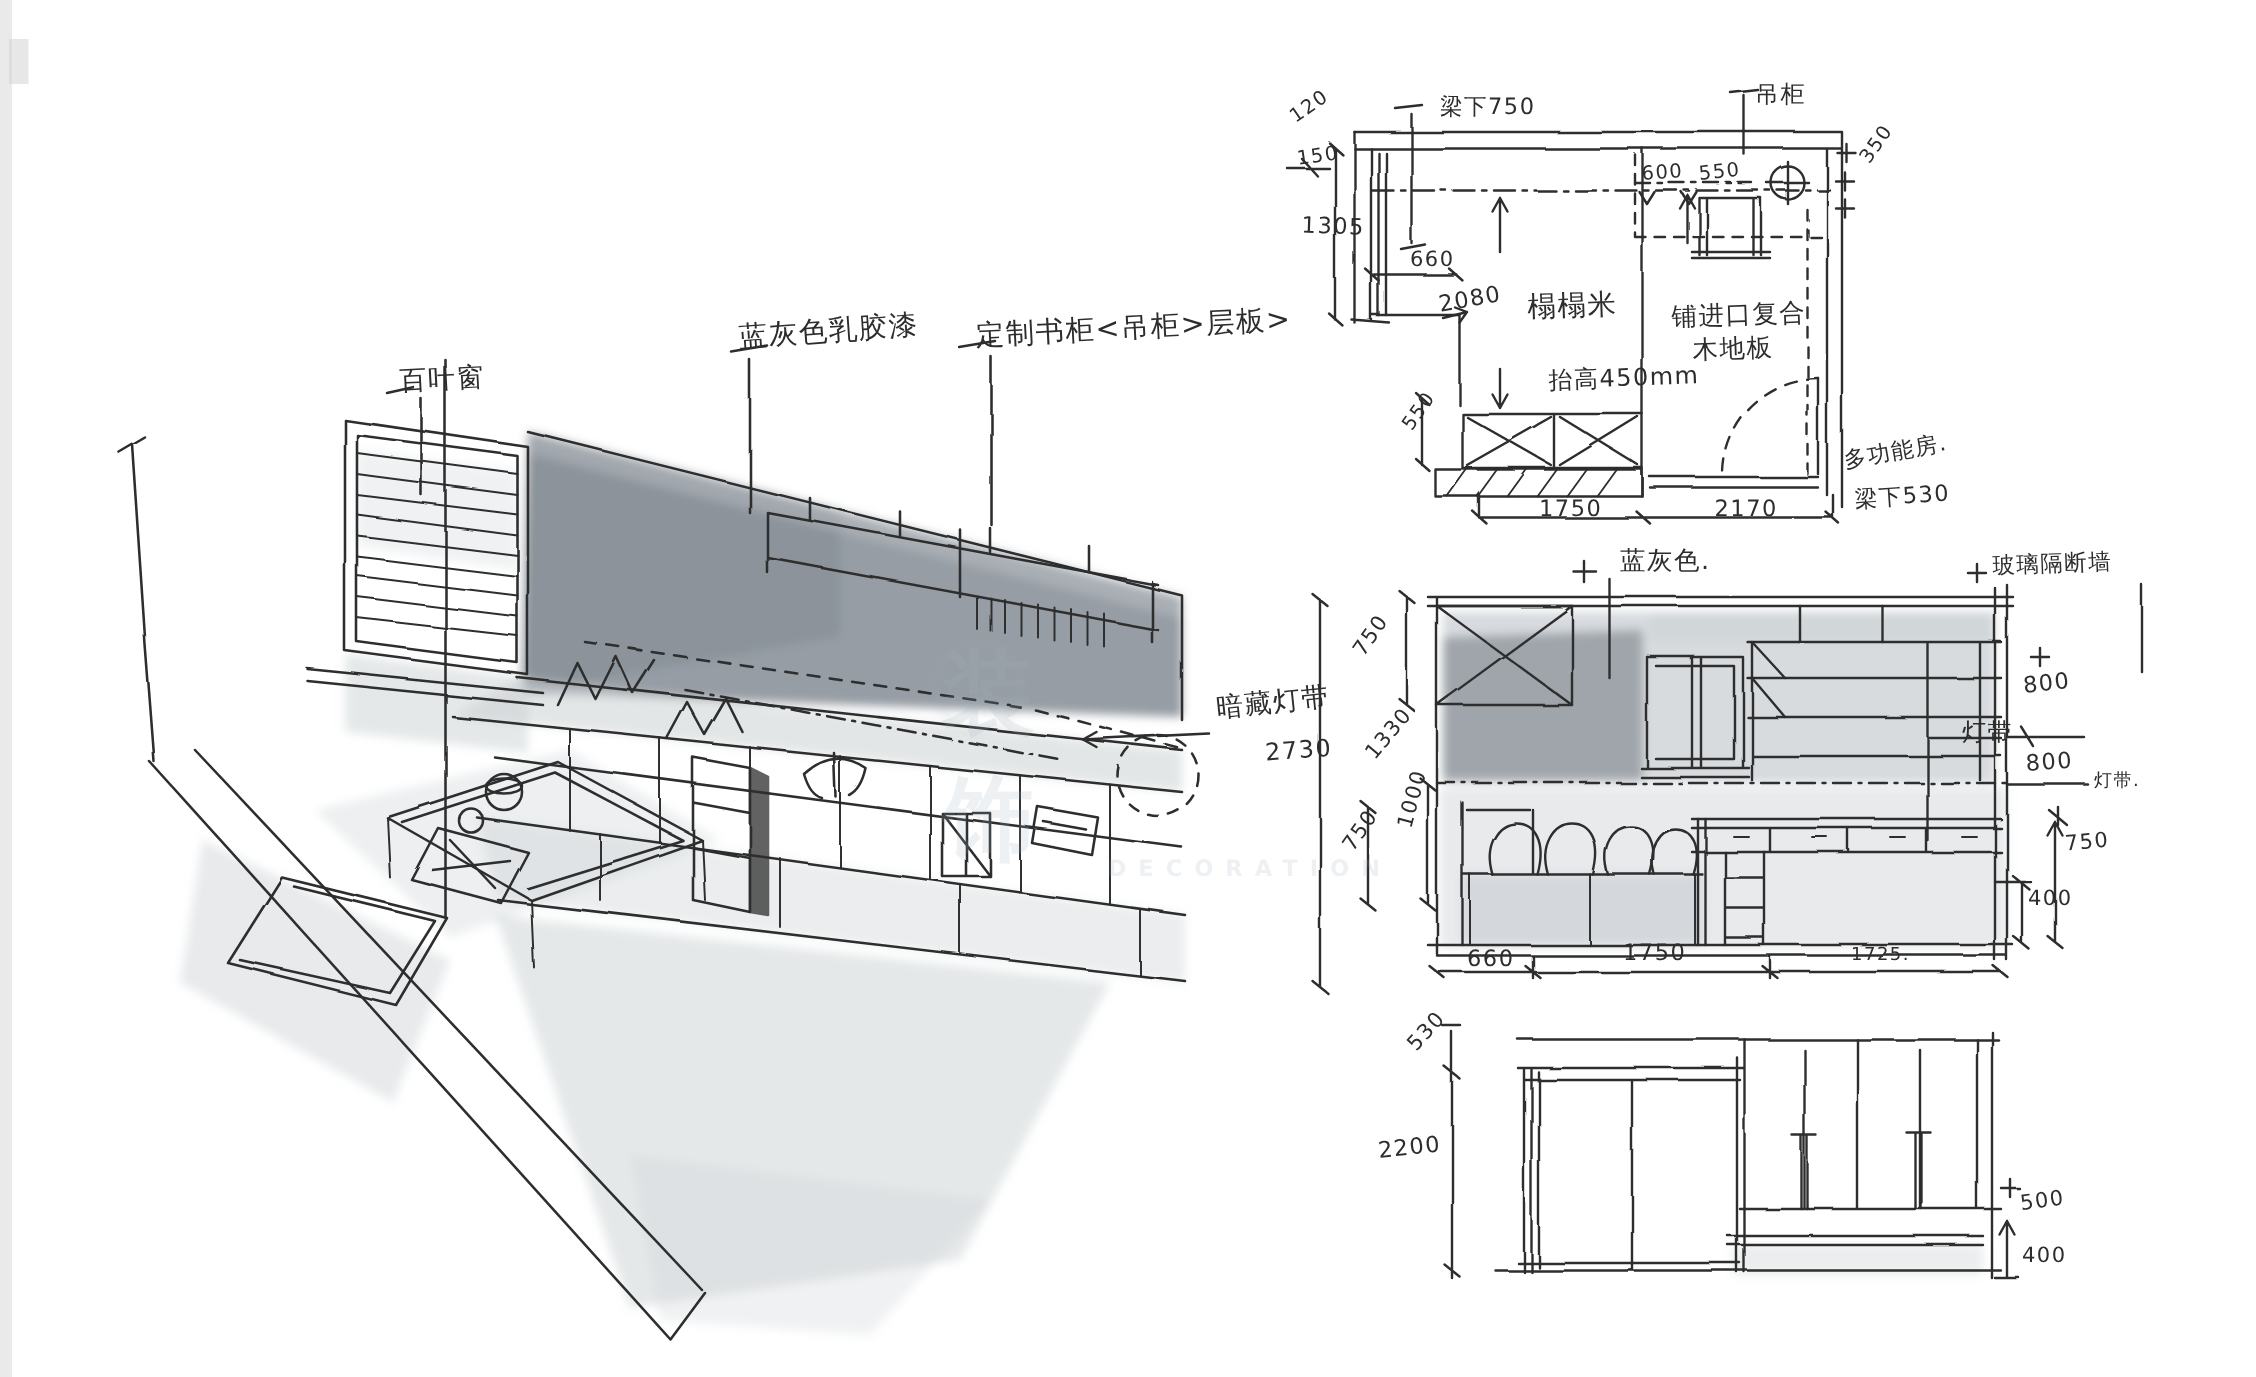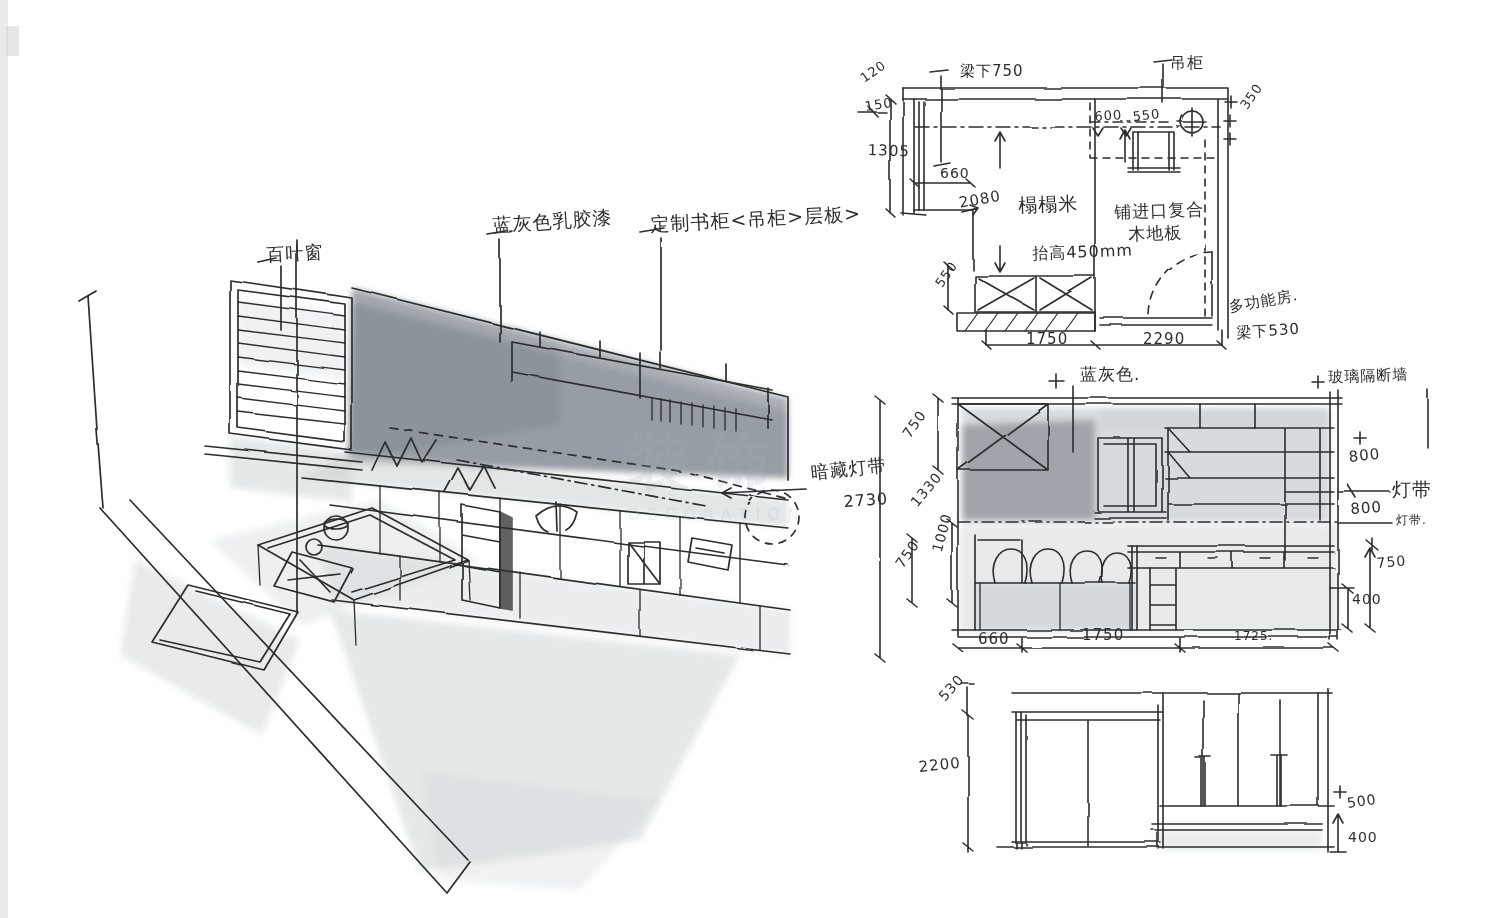--- a/index.html
+++ b/index.html
@@ -10,24 +10,24 @@
   .canvas{position:relative;width:1504px;height:918px;background:var(--paper);
     overflow:hidden;font-family:"DejaVu Sans",sans-serif;}
   .canvas svg{position:absolute;left:0;top:0;}
   .edge-strip{position:absolute;left:0;top:0;width:8px;height:100%;
     background:#dedede;opacity:.65;}
   .edge-mark{position:absolute;left:6px;top:26px;width:13px;height:30px;
     background:#cfcfcf;opacity:.5;}
   .lbl{position:absolute;color:var(--ink);white-space:nowrap;
     transform-origin:left top;letter-spacing:1px;line-height:1.05;}
   .watermark{position:absolute;left:628px;top:420px;width:300px;
-    display:flex;flex-direction:column;align-items:flex-start;
+    display:flex;flex-direction:row;align-items:flex-end;
     color:var(--watermark);opacity:.18;pointer-events:none;}
   .watermark .cn{font-size:62px;font-weight:bold;letter-spacing:18px;}
-  .watermark .en{font-size:15px;letter-spacing:8px;margin-top:2px;}
+  .watermark .en{font-size:15px;letter-spacing:8px;margin-top:2px;font-weight:bold;}
 </style>
 </head>
 <body>
 
 <div class="canvas">
 
   <div class="edge-strip"></div>
   <div class="edge-mark"></div>
 
   <svg width="1504" height="918" viewBox="0 0 1504 918">
@@ -242,33 +242,33 @@
   <div class="lbl" style="left:958px;top:196px;font-size:15px;transform:rotate(-10deg);">2080</div>
   <div class="lbl" style="left:1094px;top:110px;font-size:13px;transform:rotate(-4deg);">600</div>
   <div class="lbl" style="left:1132px;top:110px;font-size:13px;transform:rotate(-6deg);">550</div>
   <div class="lbl" style="left:1238px;top:104px;font-size:13px;transform:rotate(-55deg);">350</div>
   <div class="lbl" style="left:1018px;top:196px;font-size:19px;transform:rotate(-2deg);">榻榻米</div>
   <div class="lbl" style="left:1032px;top:246px;font-size:16px;transform:rotate(-2deg);">抬高450mm</div>
   <div class="lbl" style="left:1114px;top:204px;font-size:17px;transform:rotate(-2deg);">铺进口复合</div>
   <div class="lbl" style="left:1128px;top:226px;font-size:17px;transform:rotate(-2deg);">木地板</div>
   <div class="lbl" style="left:933px;top:282px;font-size:13px;transform:rotate(-55deg);">550</div>
   <div class="lbl" style="left:1026px;top:332px;font-size:15px;">1750</div>
-  <div class="lbl" style="left:1143px;top:332px;font-size:15px;">2290</div>
+  <div class="lbl" style="left:1143px;top:332px;font-size:15px;">2170</div>
   <div class="lbl" style="left:1228px;top:300px;font-size:15px;transform:rotate(-10deg);">多功能房.</div>
   <div class="lbl" style="left:1236px;top:326px;font-size:15px;transform:rotate(-4deg);">梁下530</div>
 
   <div class="lbl" style="left:1080px;top:366px;font-size:17px;">蓝灰色.</div>
   <div class="lbl" style="left:1328px;top:370px;font-size:15px;transform:rotate(-2deg);">玻璃隔断墙</div>
   <div class="lbl" style="left:843px;top:494px;font-size:16px;transform:rotate(-4deg);">2730</div>
   <div class="lbl" style="left:900px;top:432px;font-size:14px;transform:rotate(-55deg);">750</div>
   <div class="lbl" style="left:908px;top:500px;font-size:14px;transform:rotate(-50deg);">1330</div>
   <div class="lbl" style="left:930px;top:550px;font-size:14px;transform:rotate(-75deg);">1000</div>
   <div class="lbl" style="left:893px;top:562px;font-size:14px;transform:rotate(-55deg);">750</div>
   <div class="lbl" style="left:1348px;top:450px;font-size:15px;transform:rotate(-6deg);">800</div>
-  <div class="lbl" style="left:1392px;top:480px;font-size:19px;">灯带</div>
+  <div class="lbl" style="left:1308px;top:480px;font-size:16px;">灯带</div>
   <div class="lbl" style="left:1350px;top:502px;font-size:15px;transform:rotate(-4deg);">800</div>
   <div class="lbl" style="left:1396px;top:514px;font-size:12px;">灯带.</div>
   <div class="lbl" style="left:1376px;top:556px;font-size:14px;transform:rotate(-5deg);">750</div>
   <div class="lbl" style="left:1352px;top:592px;font-size:14px;">400</div>
   <div class="lbl" style="left:978px;top:632px;font-size:15px;">660</div>
   <div class="lbl" style="left:1082px;top:628px;font-size:15px;">1750</div>
   <div class="lbl" style="left:1234px;top:630px;font-size:12px;">1725.</div>
 
   <div class="lbl" style="left:936px;top:694px;font-size:14px;transform:rotate(-48deg);">530</div>
   <div class="lbl" style="left:918px;top:760px;font-size:15px;transform:rotate(-6deg);">2200</div>

